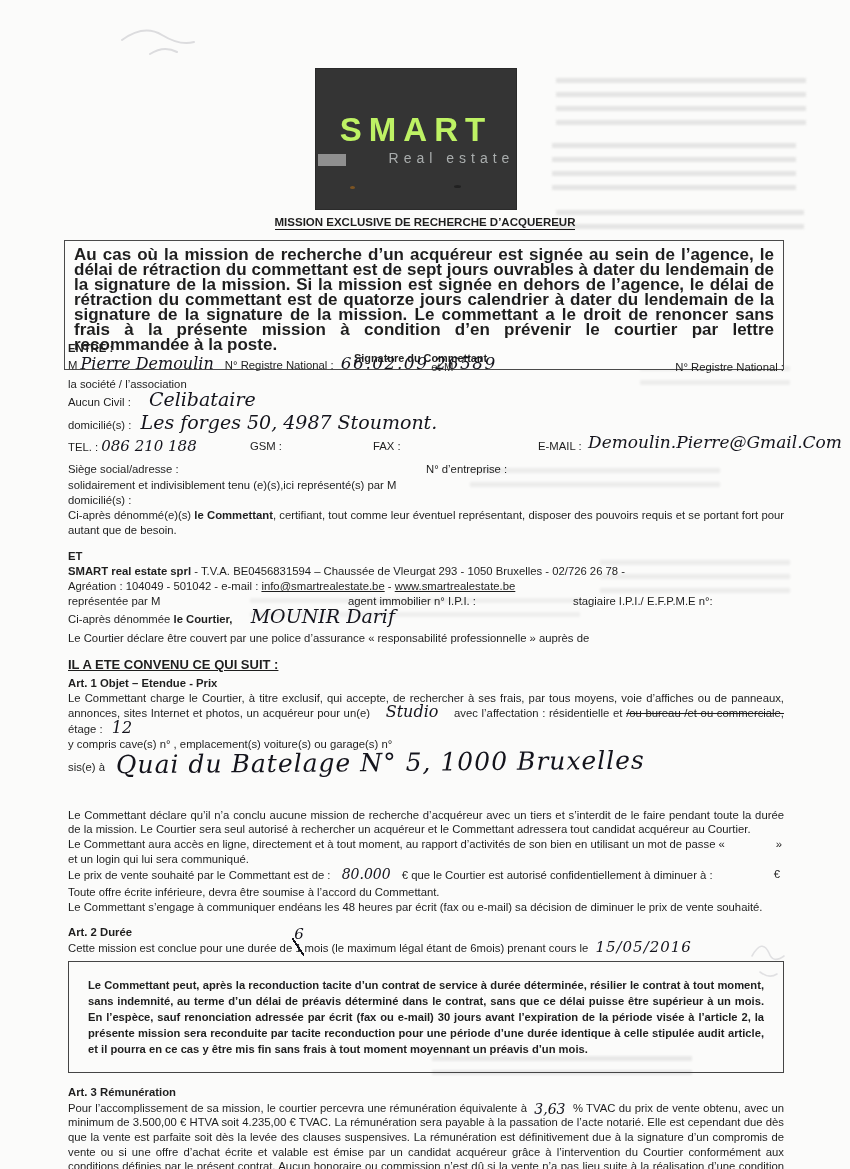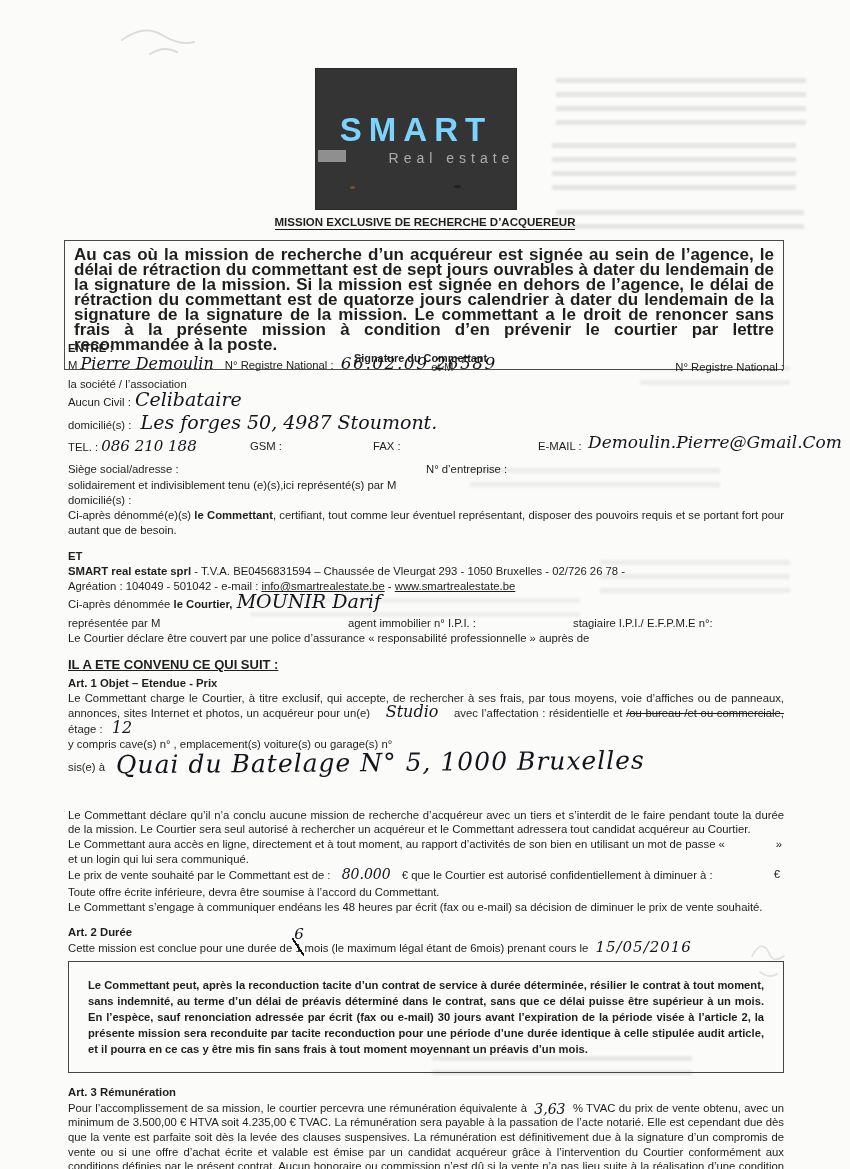--- a/index.html
+++ b/index.html
@@ -1,22 +1,22 @@
 <!DOCTYPE html>
 <html><head>
 <meta charset="utf-8">
 <style>
   html,body{margin:0;padding:0;background:#d9d9d9;}
   .page{position:relative;width:850px;height:1169px;margin:0 auto;background:#fbfbfa;
         font-family:"Liberation Sans",sans-serif;color:#1e1e1e;overflow:hidden;}
   
   .logo-box{position:absolute;left:315px;top:68px;width:200px;height:140px;background:#343434;
             border:1px solid #2a2a2a;display:flex;flex-direction:column;justify-content:center;align-items:center;}
-  .logo-brand{font-size:33px;font-weight:bold;letter-spacing:7px;color:#7dd3fc;line-height:1;}
-  .logo-sub{display:flex;align-items:flex-start;margin-top:4px;gap:36px;}
+  .logo-brand{font-size:33px;font-weight:bold;letter-spacing:7px;color:#bef264;line-height:1;}
+  .logo-sub{display:flex;align-items:flex-end;margin-top:4px;gap:36px;}
   .logo-block{display:inline-block;width:28px;height:12px;background:#8f8f8f;margin-right:7px;}
   .logo-sub span.txt{font-size:14px;letter-spacing:5px;color:#a9adad;}
   .fleck{position:absolute;border-radius:50%;}
   
   .doc-title-wrap{position:absolute;top:212px;left:0;width:100%;text-align:center;}
   .doc-title{display:inline-block;font-size:11.5px;font-weight:bold;border-bottom:1.4px solid #161616;padding-bottom:1px;}
   
   .retract-box{position:absolute;left:64px;top:240px;width:700px;border:1.6px solid #4a4a4a;
                padding:6px 9px 4px 9px;background:#fcfcfb;}
   .retract-text{margin:0;font-size:17px;font-weight:bold;line-height:15px;text-align:justify;}
@@ -25,21 +25,21 @@
   .flow{position:absolute;left:68px;top:341px;width:716px;font-size:11.3px;line-height:14.6px;}
   .b{font-weight:bold;}
   .u{text-decoration:underline;}
   .strike{text-decoration:line-through;}
   .h-bold{font-weight:bold;}
   .h-underline{font-weight:bold;text-decoration:underline;font-size:13px;}
   .para{margin:0;text-align:justify;}
   .row{position:relative;}
   .abs{position:absolute;top:0;}
   .right-abs{position:absolute;right:0;top:4px;}
-  .ml6{margin-left:6px;} .ml8{margin-left:8px;} .ml10{margin-left:1px;}
+  .ml6{margin-left:6px;} .ml8{margin-left:8px;} .ml10{margin-left:15px;}
   
   .hw{font-family:"DejaVu Serif",serif;font-style:italic;color:#14141c;white-space:nowrap;}
   .hw-name{font-size:16px;}
   .hw-reg{font-size:17px;letter-spacing:1.5px;position:relative;z-index:1;}
   .hw-lg{font-size:19px;}
   .hw-md{font-size:15px;}
   .hw-sm{font-size:14px;}
   .hw-xl{font-size:25px;letter-spacing:1px;display:inline-block;transform:rotate(-0.5deg);}
   .regwrap{position:relative;display:inline-block;margin-left:4px;}
   .etm{position:absolute;left:58%;top:4px;font-size:11.3px;color:#2a2a2a;z-index:0;}
@@ -171,29 +171,29 @@
     <div class="h-bold row-line">ET</div>
     <div class="row row-line">
       <span class="b">SMART real estate sprl</span><span> - T.V.A. BE0456831594 – Chaussée de Vleurgat 293 - 1050 Bruxelles - 02/726 26 78 -</span>
     </div>
     <div class="row row-line">
       <span>Agréation : 104049 - 501042 - e-mail :</span>
       <span class="u">info@smartrealestate.be</span>
       <span>-</span>
       <span class="u">www.smartrealestate.be</span>
     </div>
+    <div class="row row-line">
+      <span>représentée par M</span>
+      <span class="abs" style="left:280px;">agent immobilier  n° I.P.I. :</span>
+      <span class="abs" style="left:505px;">stagiaire I.P.I./ E.F.P.M.E n°:</span>
+    </div>
     <div class="row" style="height:22px;">
       <span>Ci-après dénommée</span>
       <span class="b">le Courtier,</span>
       <span class="hw hw-lg ml10">MOUNIR Darif</span>
-    </div>
-    <div class="row row-line">
-      <span>représentée par M</span>
-      <span class="abs" style="left:280px;">agent immobilier  n° I.P.I. :</span>
-      <span class="abs" style="left:505px;">stagiaire I.P.I./ E.F.P.M.E n°:</span>
     </div>
     <div class="row row-line">Le Courtier déclare être couvert par une police d’assurance « responsabilité professionnelle » auprès de</div>
 
     <div class="gap12"></div>
 
     <div class="h-underline" style="margin-bottom:3px;">IL A ETE CONVENU CE QUI SUIT :</div>
     <div class="h-bold row-line">Art. 1    Objet – Etendue  -  Prix</div>
 
     <p class="para">
       <span>Le Commettant charge le Courtier, à titre exclusif, qui accepte, de rechercher à ses frais, par tous moyens, voie d’affiches ou de panneaux, annonces, sites Internet et photos, un acquéreur pour un(e)</span>

